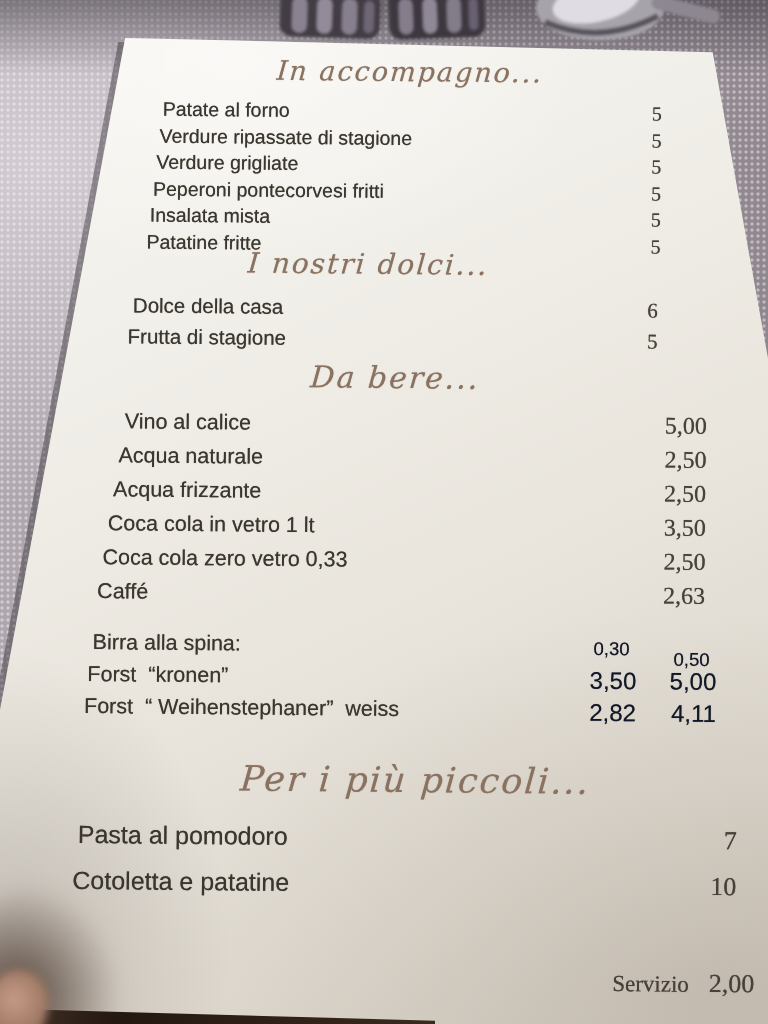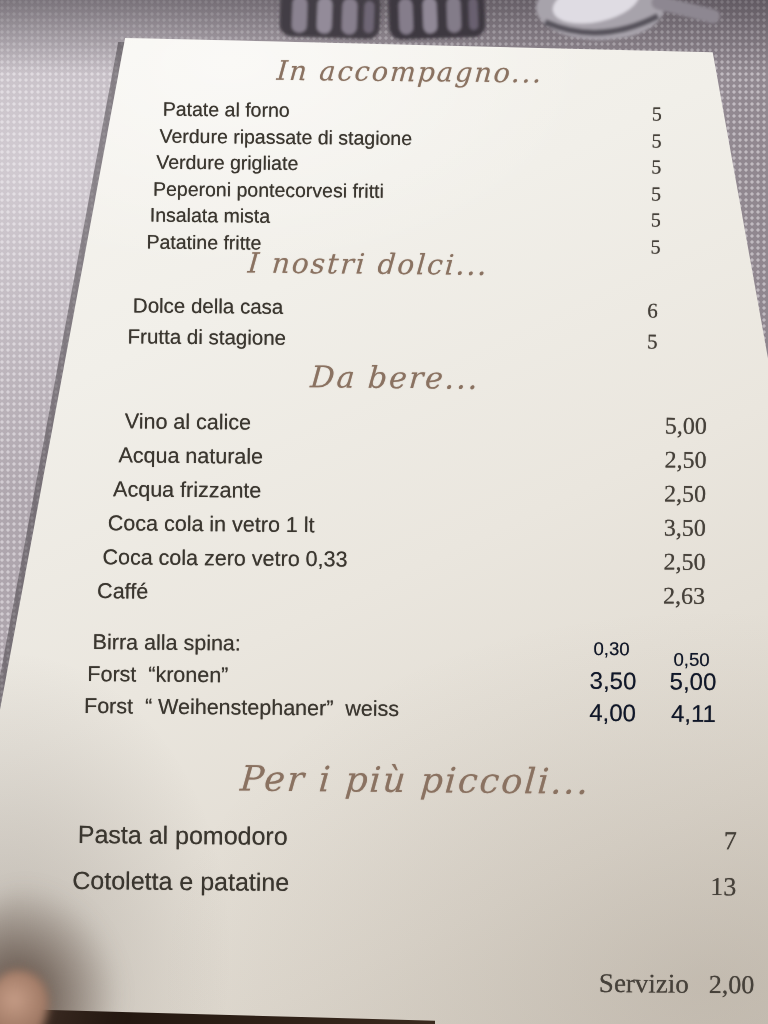--- a/index.html
+++ b/index.html
@@ -109,21 +109,21 @@
   .rows4{margin-top:23px;padding-right:24px;}
   .rows4 .row{height:46px;font-size:25px;}
   .rows4 .row:nth-child(1){margin-left:85px;}
   .rows4 .row:nth-child(2){margin-left:80px;}
   .rows4 .prc{font-size:26px;}
   
   .footer{
     position:absolute;top:966px;right:5px;display:flex;align-items:baseline;
     font-family:"Liberation Serif",serif;color:#46413a;
   }
-  .footer .svc{font-size:27px;}
+  .footer .svc{font-size:23px;}
   .footer .amt{font-size:26px;margin-left:20px;}
   
   .table-edge{
     position:absolute;left:15px;bottom:0;width:420px;height:15px;z-index:7;
     background:linear-gradient(90deg,#1d120c,#3a2a1e);
     clip-path:polygon(0 0,100% 78%,100% 100%,0 100%);
   }
   .finger-blur{
     position:absolute;left:-38px;bottom:-44px;width:160px;height:185px;z-index:8;
     background:radial-gradient(ellipse at 35% 62%, rgba(74,56,46,.9), rgba(74,56,46,0) 70%);
@@ -260,35 +260,35 @@
         <span class="p1">0,30</span>
         <span class="p2">0,50</span>
       </div>
       <div class="row">
         <span class="lbl">Forst  “kronen”</span>
         <span class="p1">3,50</span>
         <span class="p2">5,00</span>
       </div>
       <div class="row">
         <span class="lbl">Forst  “ Weihenstephaner”  weiss</span>
-        <span class="p1">4,00</span>
+        <span class="p1">2,82</span>
         <span class="p2">4,11</span>
       </div>
     </div>
 
     <section class="sec sec4">
       <h2 class="h-script">Per i più piccoli...</h2>
       <div class="rows rows4">
         <div class="row">
           <span class="lbl">Pasta al pomodoro</span>
           <span class="prc">7</span>
         </div>
         <div class="row">
           <span class="lbl">Cotoletta e patatine</span>
-          <span class="prc">13</span>
+          <span class="prc">10</span>
         </div>
       </div>
     </section>
 
     <div class="footer">
       <span class="svc">Servizio</span>
       <span class="amt">2,00</span>
     </div>
 
   </div>

